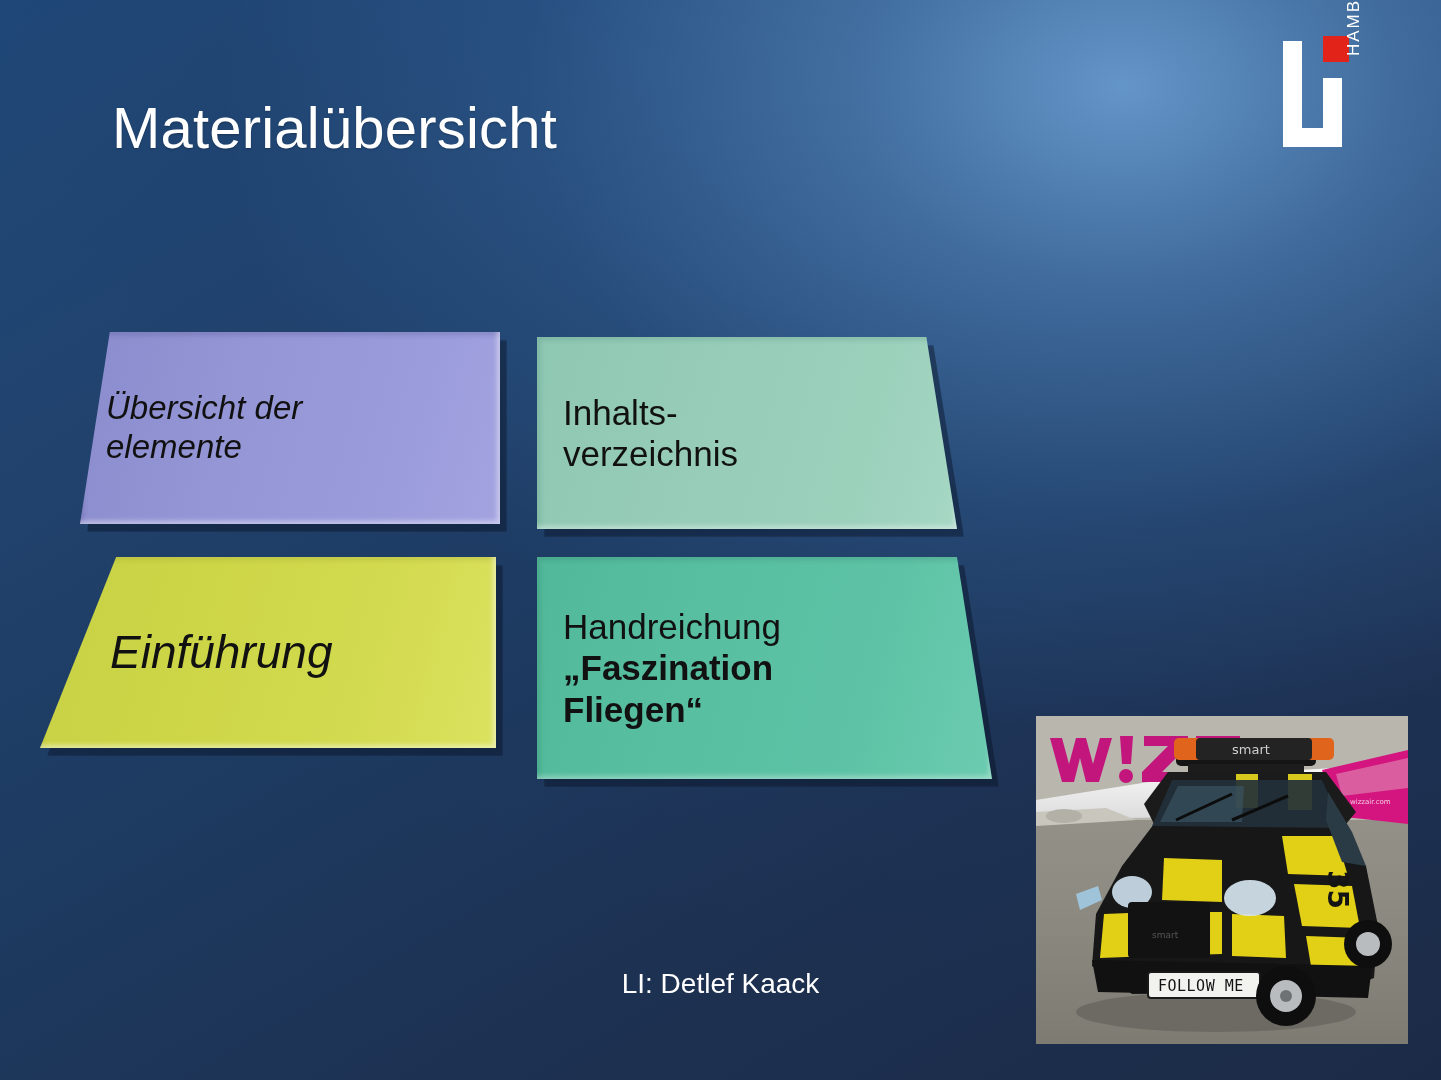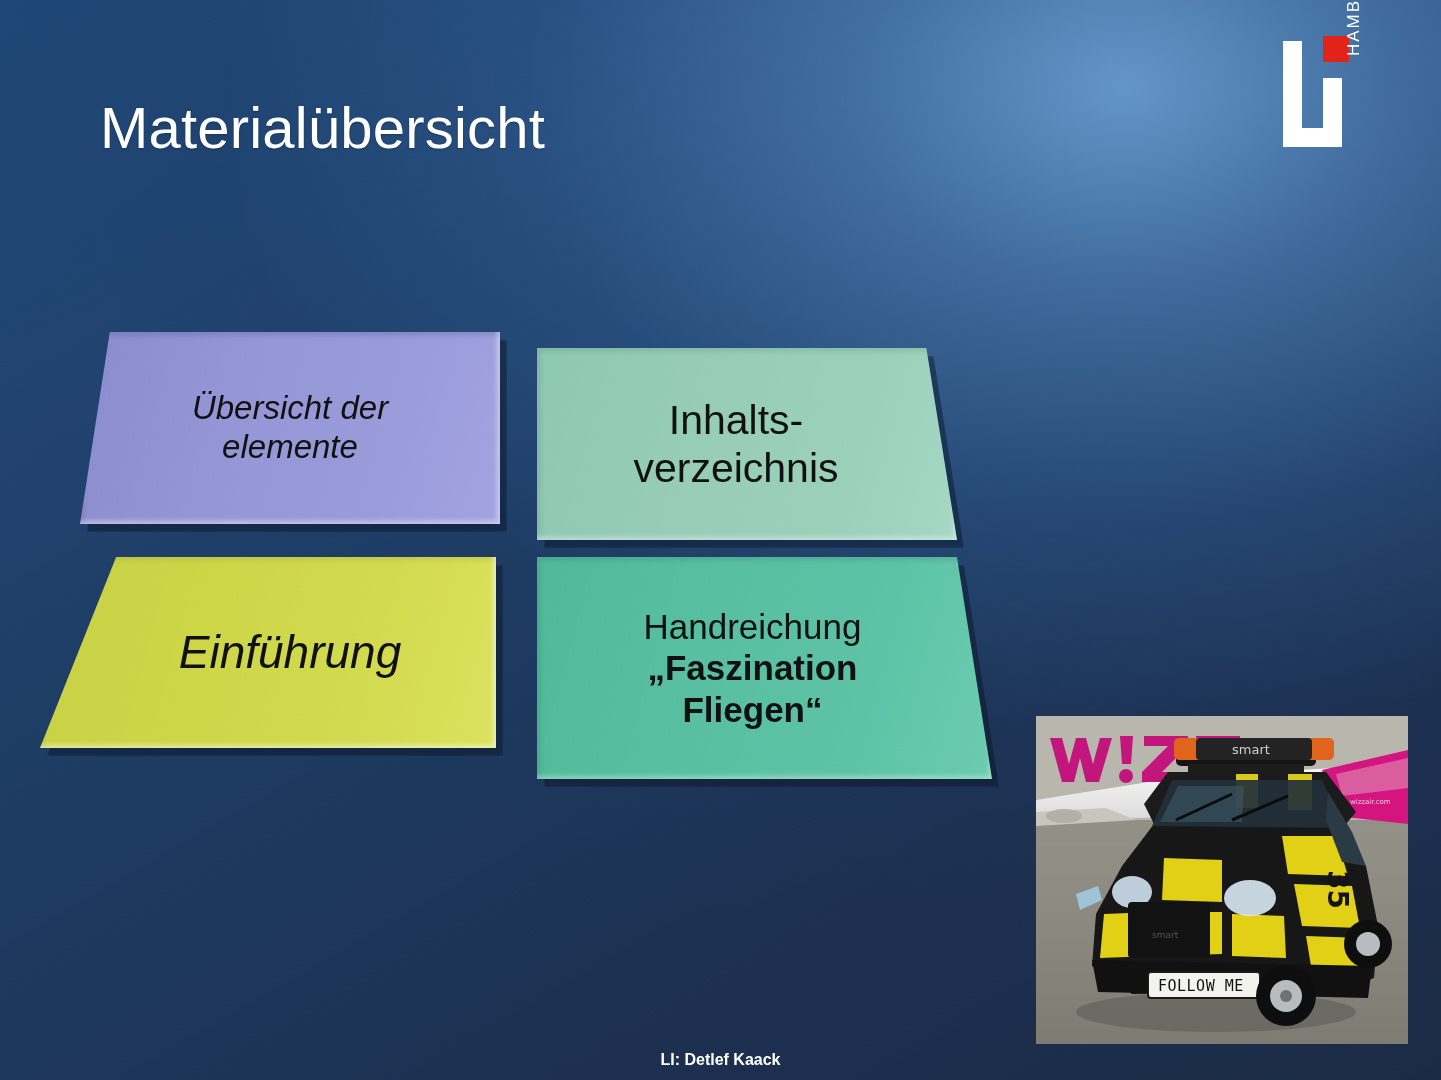--- a/index.html
+++ b/index.html
@@ -19,21 +19,21 @@
         rgba(79,128,182,0.70) 22%,
         rgba(49,96,151,0.42) 48%,
         rgba(30,62,110,0.12) 72%,
         rgba(20,40,75,0.0) 100%),
       linear-gradient(150deg, #1f4878 0%, #21436e 24%, #1d3a60 48%, #1d3050 74%, #1b2b47 100%);
   }
 
   
   #title {
     position: absolute;
-    left: 100px;
+    left: 112px;
     top: 94px;
     font-size: 58px;
     font-weight: 400;
     color: #ffffff;
     letter-spacing: 0.2px;
     white-space: nowrap;
     text-shadow: 0 1px 2px rgba(0,0,0,0.25);
   }
 
   
@@ -95,21 +95,21 @@
   }
 
   
   .block {
     position: absolute;
     display: flex;
     align-items: center;
     justify-content: center;
     box-sizing: border-box;
     color: #111111;
-    text-align: center;
+    text-align: left;
   }
   .block .face {
     position: absolute;
     inset: 0;
   }
   .block .label {
     position: relative;
     z-index: 3;
     width: 100%;
     padding: 0 26px;
@@ -135,22 +135,22 @@
     font-size: 33px; font-style: italic; font-weight: 400;
   }
   #block-uebersicht .face {
     background: linear-gradient(105deg, #8b8ccd 0%, #9596d6 38%, #9a9bdb 72%, #a3a3e0 100%);
     clip-path: polygon(7.1% 0%, 100% 0%, 100% 100%, 0% 100%);
     box-shadow: inset -3px -3px 5px rgba(255,255,255,0.45), inset 3px 3px 5px rgba(60,60,120,0.25);
   }
   #block-uebersicht .shadow { clip-path: polygon(7.1% 0%, 100% 0%, 100% 100%, 0% 100%); }
 
   #block-inhalts {
-    left: 537px; top: 348px; width: 420px; height: 192px;
-    font-size: 41px; font-style: normal; font-weight: 400;
+    left: 537px; top: 337px; width: 420px; height: 192px;
+    font-size: 35px; font-style: normal; font-weight: 400;
   }
   #block-inhalts .face {
     background: linear-gradient(105deg, #8ec7b2 0%, #97cdb8 40%, #9bd0bb 75%, #a6d8c4 100%);
     clip-path: polygon(0% 0%, 92.7% 0%, 100% 100%, 0% 100%);
     box-shadow: inset -3px -3px 5px rgba(255,255,255,0.4), inset 3px 3px 5px rgba(50,110,95,0.2);
   }
   #block-inhalts .shadow { clip-path: polygon(0% 0%, 92.7% 0%, 100% 100%, 0% 100%); }
   #block-inhalts .label { padding-right: 48px; }
 
   #block-einfuehrung {
@@ -175,26 +175,25 @@
     box-shadow: inset -3px -3px 5px rgba(255,255,255,0.35), inset 3px 3px 5px rgba(25,90,70,0.2);
   }
   #block-handreichung .shadow { clip-path: polygon(0% 0%, 92.3% 0%, 100% 100%, 0% 100%); }
   #block-handreichung .label { padding-right: 50px; }
   #block-handreichung .bold-line { font-weight: 700; }
 
   
   #footer {
     position: absolute;
     left: 0;
-    top: 1051px;
+    top: 968px;
     width: 1441px;
     text-align: center;
-    font-size: 16px;
+    font-size: 28px;
     color: #ffffff;
-    font-weight: bold;
   }
 
   
   #photo {
     position: absolute;
     left: 1036px;
     top: 716px;
     width: 372px;
     height: 328px;
     overflow: hidden;

